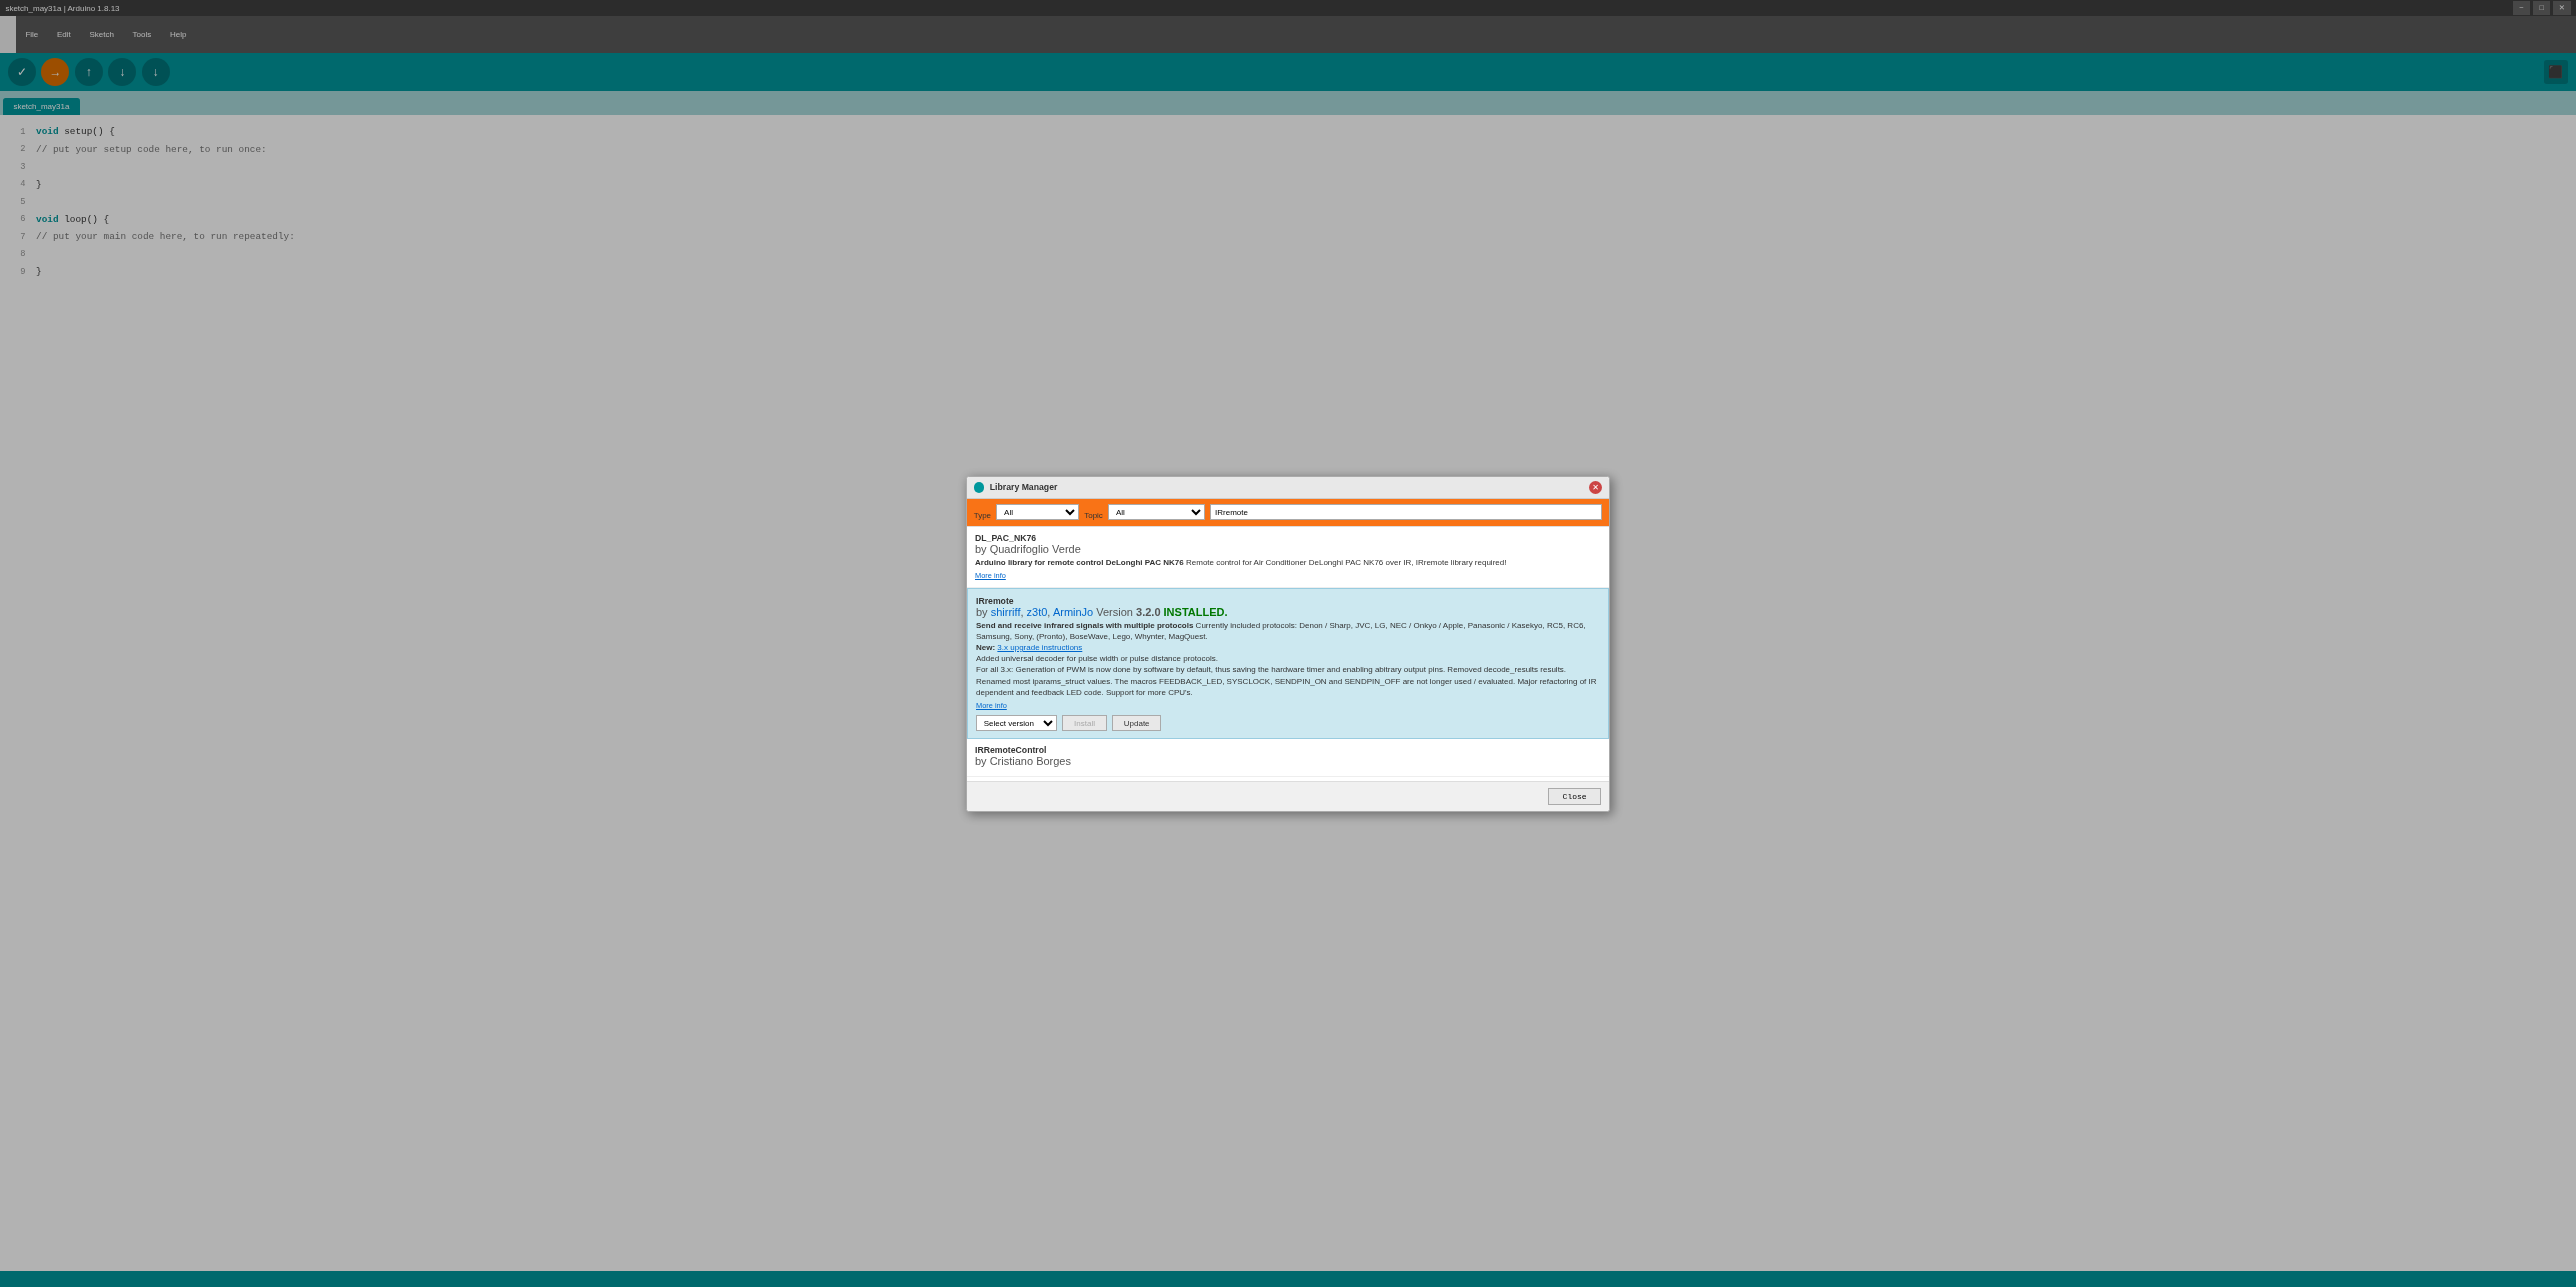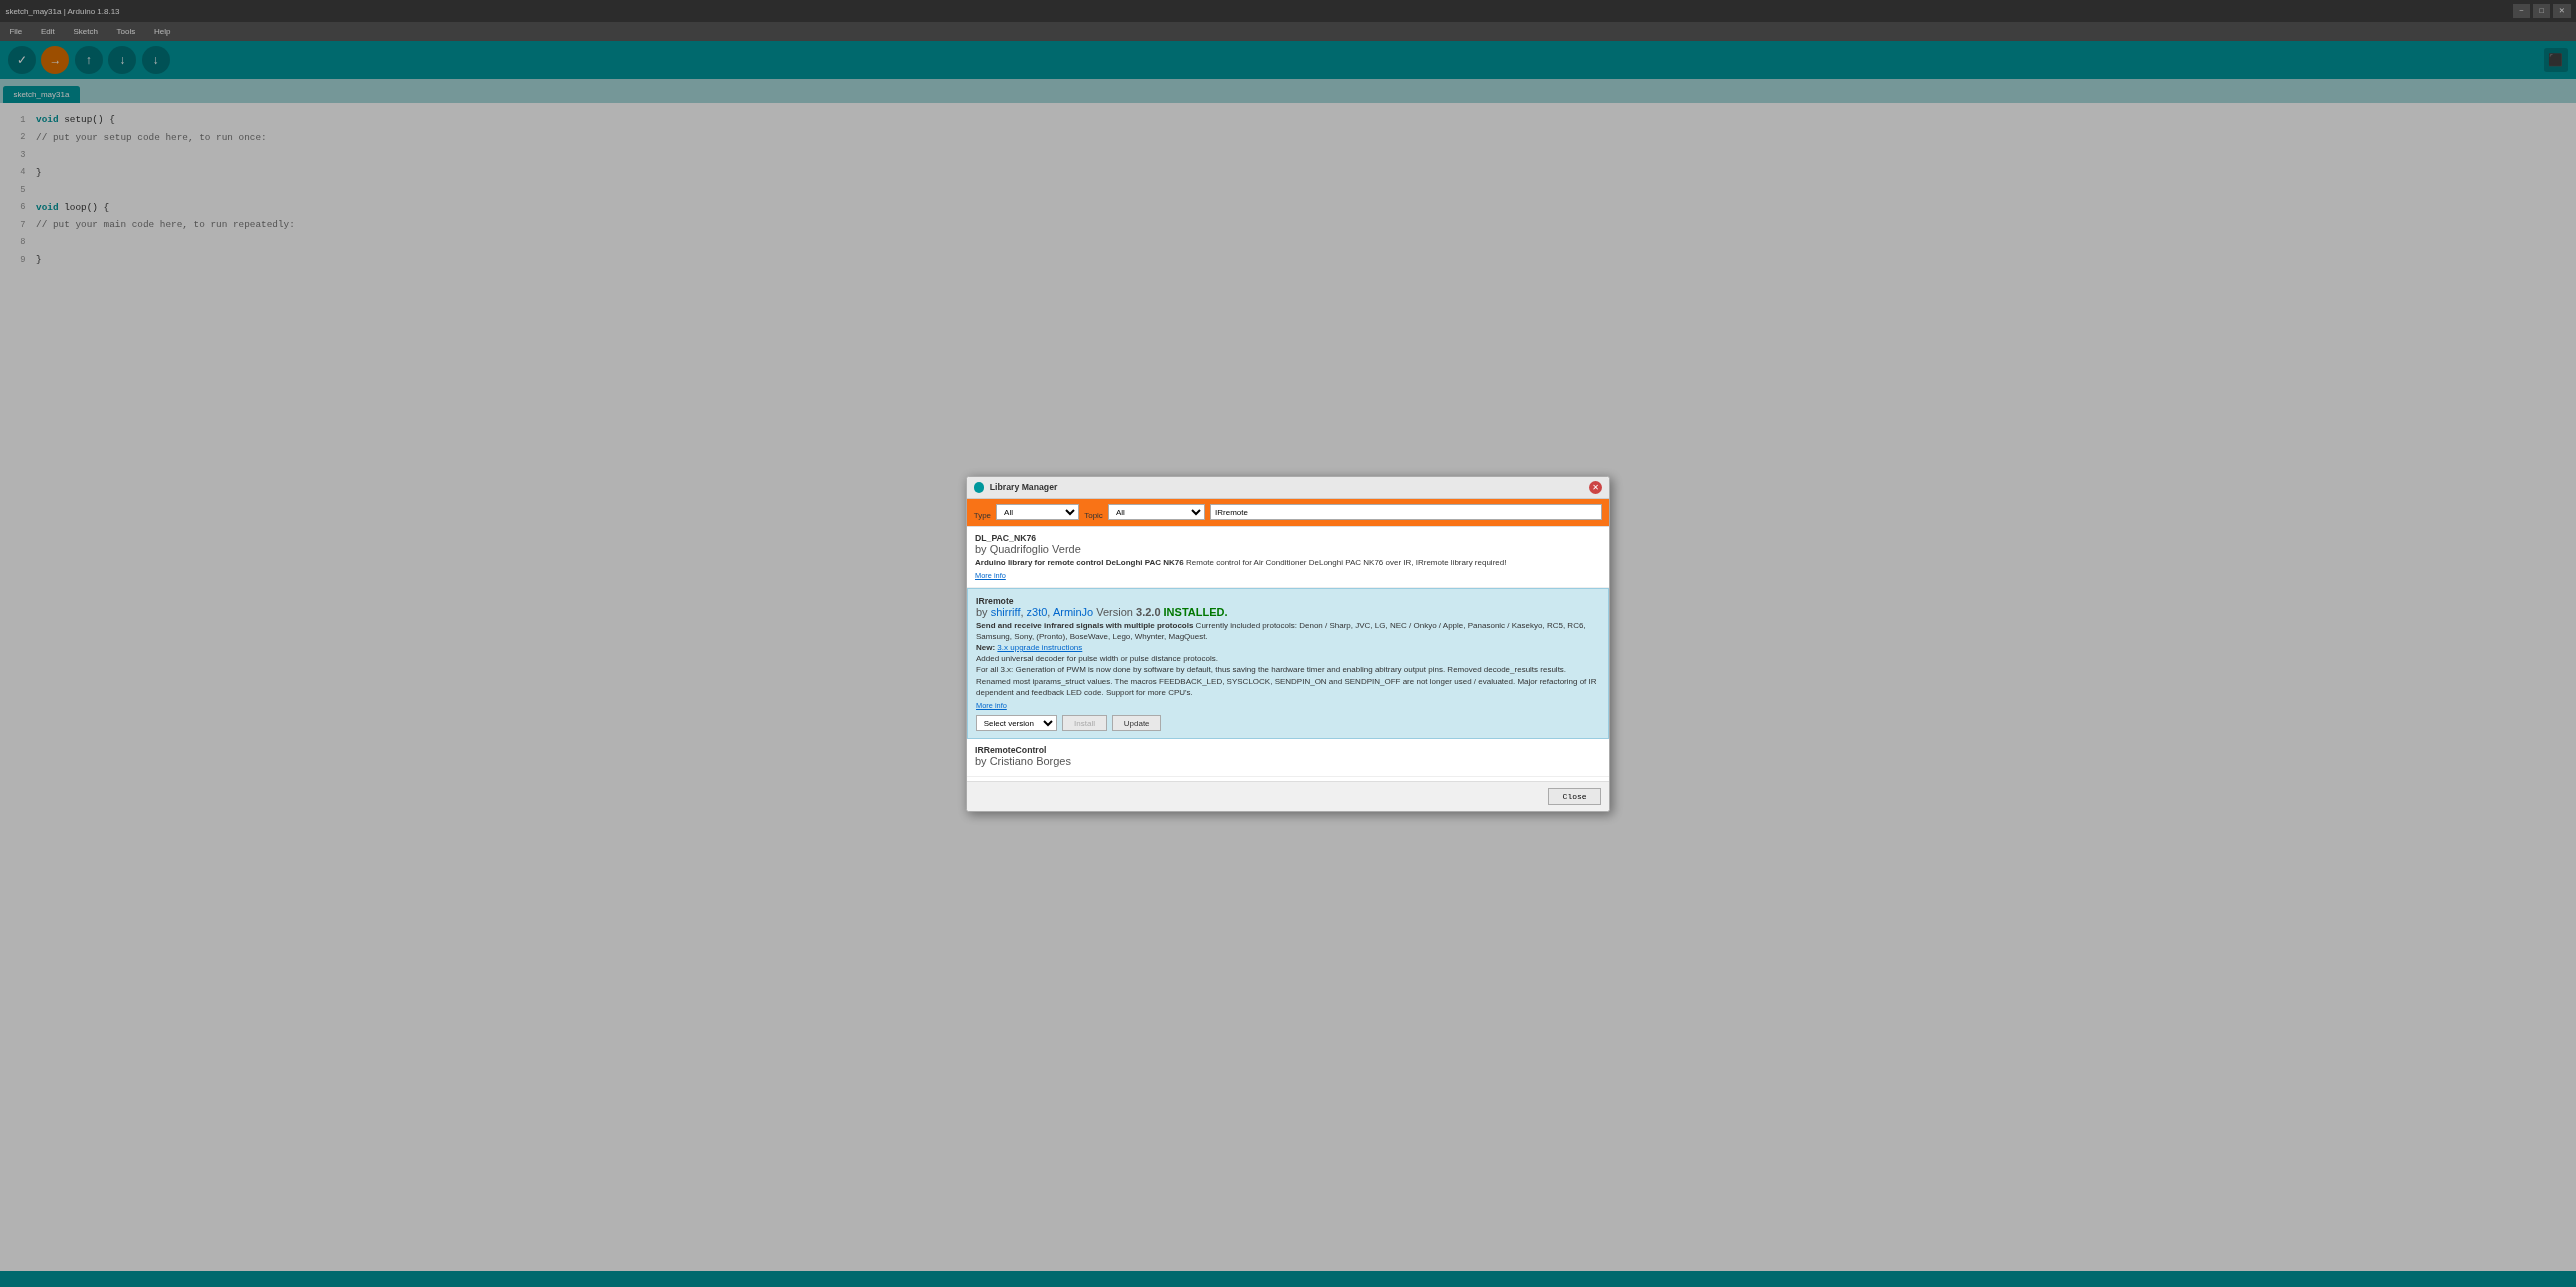--- a/index.html
+++ b/index.html
@@ -9,21 +9,21 @@
       background: #f0f0f0;
       overflow: hidden;
       width: 2576px;
       height: 1287px;
     }
 
     
     #title-bar {
       background: #3f3f3f;
       color: #fff;
-      height: 22px;
+      height: 16px;
       display: flex;
       align-items: center;
       justify-content: space-between;
       padding: 0 5.4px;
       font-size: 8px;
     }
     #title-bar-controls {
       display: flex;
       gap: 2.7px;
     }
@@ -37,26 +37,27 @@
       font-size: 7.4px;
       display: flex;
       align-items: center;
       justify-content: center;
     }
 
     
     #menu-bar {
       background: #5a5a5a;
       color: #fff;
-      height: 19px;
+      height: 37px;
       display: flex;
       align-items: center;
       padding: 0 5.4px;
       font-size: 8px;
       gap: 10.7px;
+      margin-left: 16px;
     }
     .menu-item {
       cursor: pointer;
       padding: 1.3px 4px;
     }
 
     
     #toolbar {
       background: #00979c;
       height: 38px;

